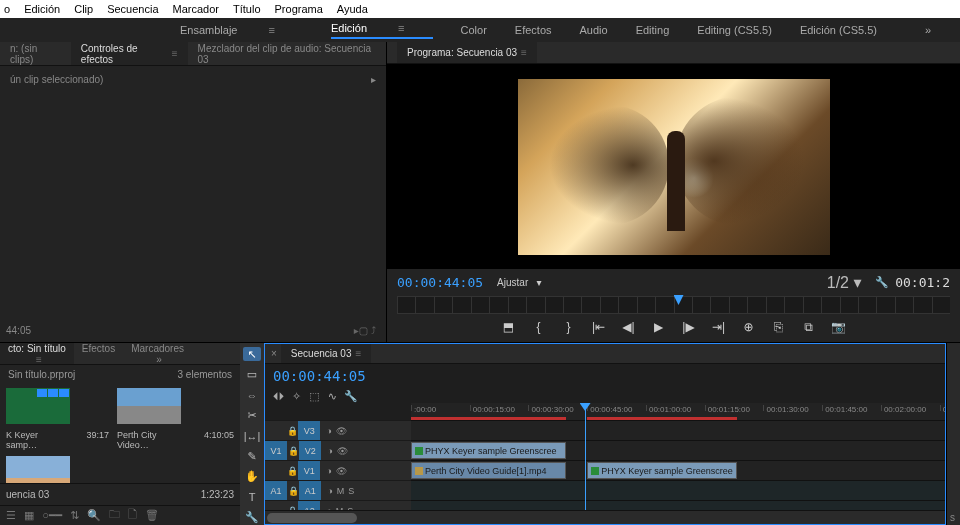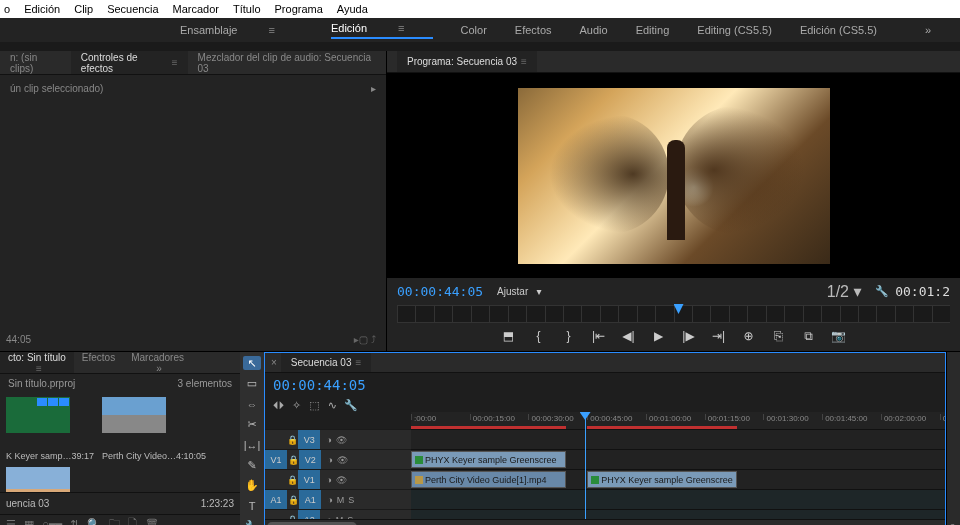--- a/index.html
+++ b/index.html
@@ -5,21 +5,21 @@
 * { margin: 0; padding: 0; box-sizing: border-box; font-family: Arial, sans-serif; }
 body { background: #1a1a1a; color: #ccc; font-size: 11px; overflow: hidden; width: 960px; height: 525px; }
 .menubar { background: #fff; color: #000; height: 18px; display: flex; align-items: center; padding: 0 4px; font-size: 11px; }
 .menubar span { margin-right: 14px; }
 .workspace-bar { background: #232323; height: 24px; display: flex; align-items: center; padding-left: 180px; font-size: 11px; color: #aaa; }
 .workspace-bar span { margin-right: 28px; cursor: pointer; }
 .workspace-bar .active { color: #fff; border-bottom: 2px solid #2a8cff; padding-bottom: 3px; }
 .ws-menu-icon { margin-right: 6px; color: #888; }
 .ws-more { margin-left: 20px; }
 
-.main { display: flex; height: 300px; margin-top: 9px; }
+.main { display: flex; height: 300px; }
 .left-col { width: 386px; background: #232323; display: flex; flex-direction: column; }
 .right-col { flex: 1; background: #1e1e1e; display: flex; flex-direction: column; border-left: 1px solid #000; }
 
 .panel-tabs { background: #2a2a2a; height: 24px; display: flex; align-items: center; font-size: 10px; border-bottom: 1px solid #111; }
 .panel-tab { padding: 0 10px; color: #888; height: 100%; display: flex; align-items: center; }
 .panel-tab.active { background: #232323; color: #ddd; }
 .tab-menu-icon { color: #666; margin-left: 4px; }
 
 .effect-body { padding: 8px 10px; color: #888; font-size: 10px; flex: 1; position: relative; }
 .chevron { float: right; color: #888; }
@@ -55,21 +55,21 @@
 .proj-tabs { background: #2a2a2a; height: 22px; display: flex; align-items: center; font-size: 10px; }
 .proj-tabs .panel-tab { padding: 0 8px; flex-direction: column; }
 .proj-meta { display: flex; justify-content: space-between; padding: 4px 8px; font-size: 10px; color: #999; }
 .proj-body { flex: 1; padding: 4px 6px; overflow: hidden; }
 .bin-row { display: flex; gap: 8px; margin-bottom: 6px; }
 .thumb { width: 64px; height: 36px; background: #1a6b3a; position: relative; }
 .thumb.city { background: linear-gradient(#6aa0d0 50%, #888 50%); }
 .thumb.anchor { background: linear-gradient(#88b0d8 60%, #d8a878 60%); }
 .thumb-badges { position: absolute; top: 1px; right: 1px; display: flex; gap: 1px; }
 .badge { width: 10px; height: 8px; background: #2a8cff; font-size: 6px; }
-.clip-meta { font-size: 9px; color: #bbb; margin-top: 18px; display: flex; justify-content: space-between; }
+.clip-meta { font-size: 9px; color: #bbb; margin-top: 6px; display: flex; justify-content: space-between; gap: 28px; }
 .proj-footer { height: 22px; border-top: 1px solid #111; display: flex; align-items: center; padding: 0 6px; gap: 8px; color: #777; font-size: 10px; }
 .proj-footer .seq-row { flex: 1; display: flex; justify-content: space-between; color: #bbb; }
 .proj-icons { height: 20px; display: flex; align-items: center; gap: 8px; padding: 0 6px; color: #777; border-top: 1px solid #111; }
 
 .tool-strip { width: 24px; background: #2f2f2f; display: flex; flex-direction: column; align-items: center; padding-top: 4px; gap: 6px; }
 .tool-strip span { color: #bbb; font-size: 11px; cursor: pointer; width: 18px; height: 16px; display: flex; align-items: center; justify-content: center; }
 .tool-strip span.active { background: #3a6a9a; color: #fff; border-radius: 2px; }
 
 .timeline-panel { flex: 1; background: #1e1e1e; display: flex; flex-direction: column; border: 1px solid #2a8cff; }
 .tl-tabs { background: #2a2a2a; height: 20px; display: flex; align-items: center; font-size: 10px; padding-left: 6px; }

